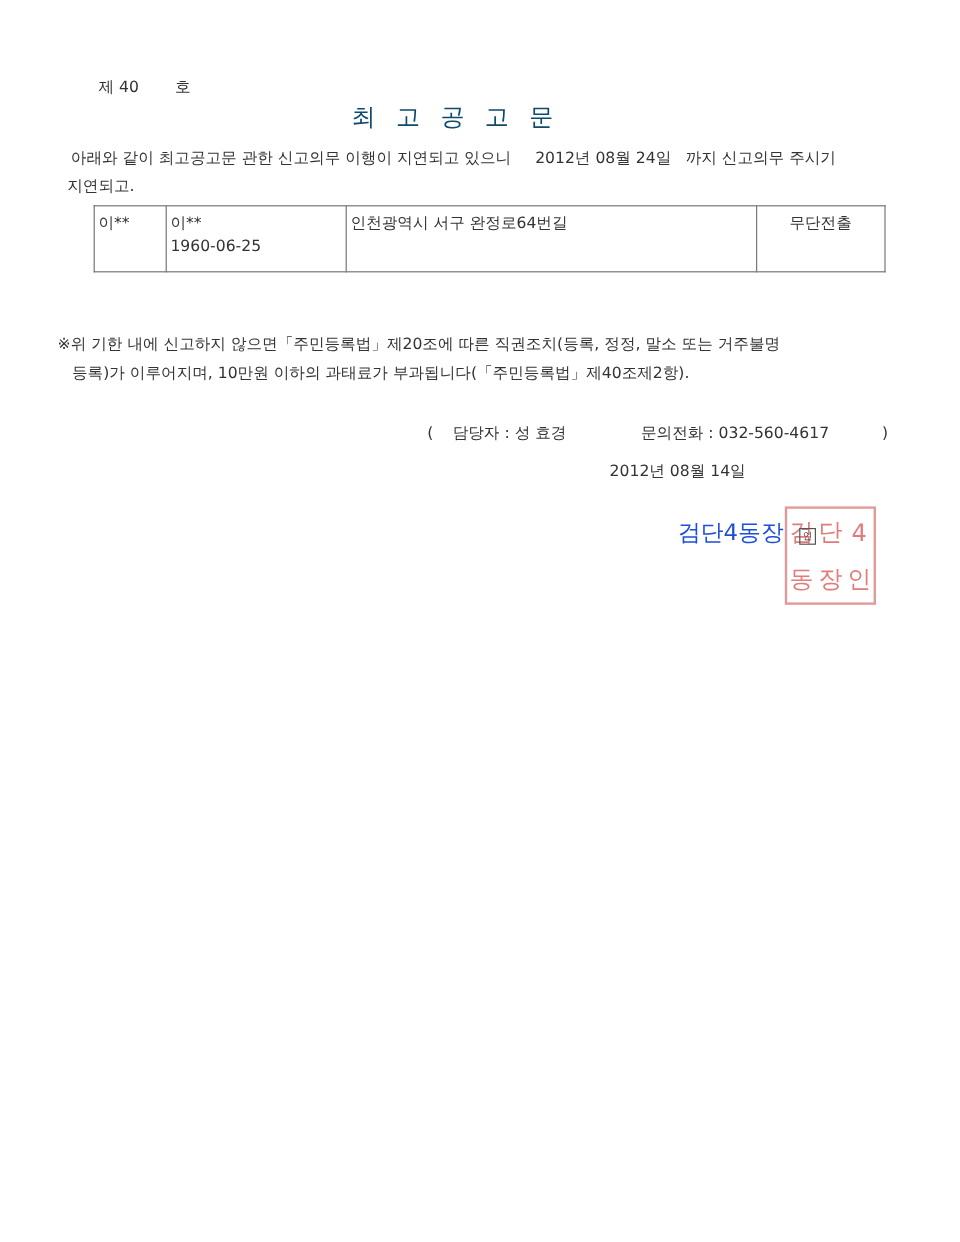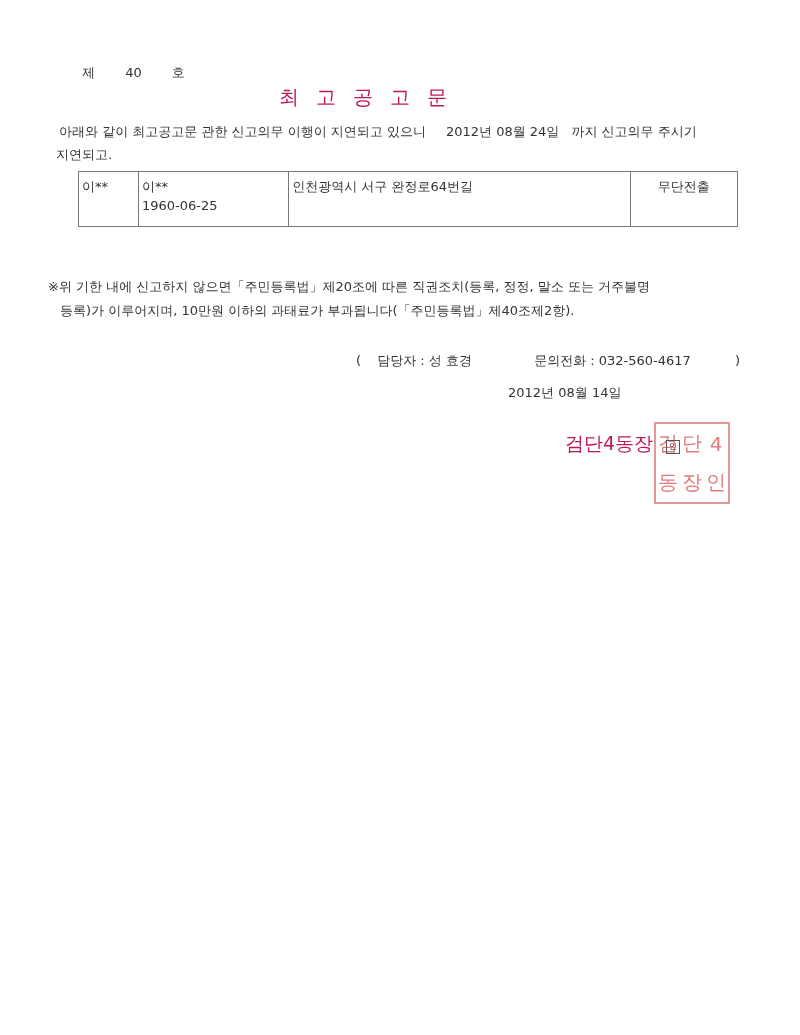--- a/index.html
+++ b/index.html
@@ -4,21 +4,21 @@
 <style>
   html, body { margin: 0; padding: 0; }
   body {
     width: 800px; height: 1035px; background: #ffffff; position: relative;
     font-family: "DejaVu Sans", "Liberation Sans", sans-serif; color: #333;
     overflow: hidden;
   }
   .abs { position: absolute; white-space: nowrap; }
   .docno { left: 82px; top: 64px; font-size: 13px; letter-spacing: 0; }
   .docno span { display: inline-block; }
-  .title { left: 279px; top: 84px; font-size: 20px; letter-spacing: 17px; color: #be185d; }
+  .title { left: 293px; top: 84px; font-size: 20px; letter-spacing: 17px; color: #0c4a6e; }
   .intro1 { left: 59px; top: 123px; font-size: 13px; }
   .intro1 .deadline { margin-left: 20px; }
   .intro1 .until { margin-left: 12px; }
   .intro2 { left: 56px; top: 146px; font-size: 13px; }
   table.list {
     position: absolute; left: 78px; top: 171px; width: 660px;
     border-collapse: collapse; font-size: 13px;
   }
   table.list td, table.list th {
     border: 1px solid #777; font-weight: normal; vertical-align: top;
@@ -30,38 +30,38 @@
   .h2 { line-height: 19px; }
   .h2 .l1 { display: flex; justify-content: space-between; padding: 0 30px 0 36px; }
   .cell { padding: 5px 3px; line-height: 19px; }
   .cell.center { text-align: center; }
   .notice1 { left: 48px; top: 278px; font-size: 13px; }
   .notice2 { left: 60px; top: 302px; font-size: 13px; }
   .contact { left: 356px; top: 352px; font-size: 13px; }
   .contact .phone-label { margin-left: 58px; }
   .contact .close-paren { margin-left: 40px; }
   .date { left: 508px; top: 384px; font-size: 13px; }
-  .signer { left: 565px; top: 431px; font-size: 19px; color: #be185d; }
+  .signer { left: 565px; top: 431px; font-size: 19px; color: #1d4ed8; }
   .seal-mark {
     left: 666px; top: 440px; width: 12px; height: 12px; border: 1px solid #555;
     font-size: 8px; line-height: 12px; text-align: center; color: #333;
   }
   .stamp {
     left: 654px; top: 422px; width: 72px; height: 78px;
     border: 2px solid #d88; color: #d66; opacity: 0.85;
     display: grid; grid-template-columns: 1fr 1fr 1fr; grid-template-rows: 1fr 1fr;
     font-size: 20px; text-align: center; align-items: center;
   }
 </style>
 </head>
 <body>
 
 <div class="abs docno">
   <span>제</span>
-  <span style="margin-left:26px">40</span>
+  <span style="">40</span>
   <span style="margin-left:26px">호</span>
 </div>
 
 <div class="abs title">최고공고문</div>
 
 <div class="abs intro1">
   <span>아래와 같이 최고공고문 관한 신고의무 이행이 지연되고 있으니</span><span class="deadline">2012년 08월 24일</span><span class="until">까지 신고의무 주시기</span>
 </div>
 <div class="abs intro2">지연되고.</div>
 

